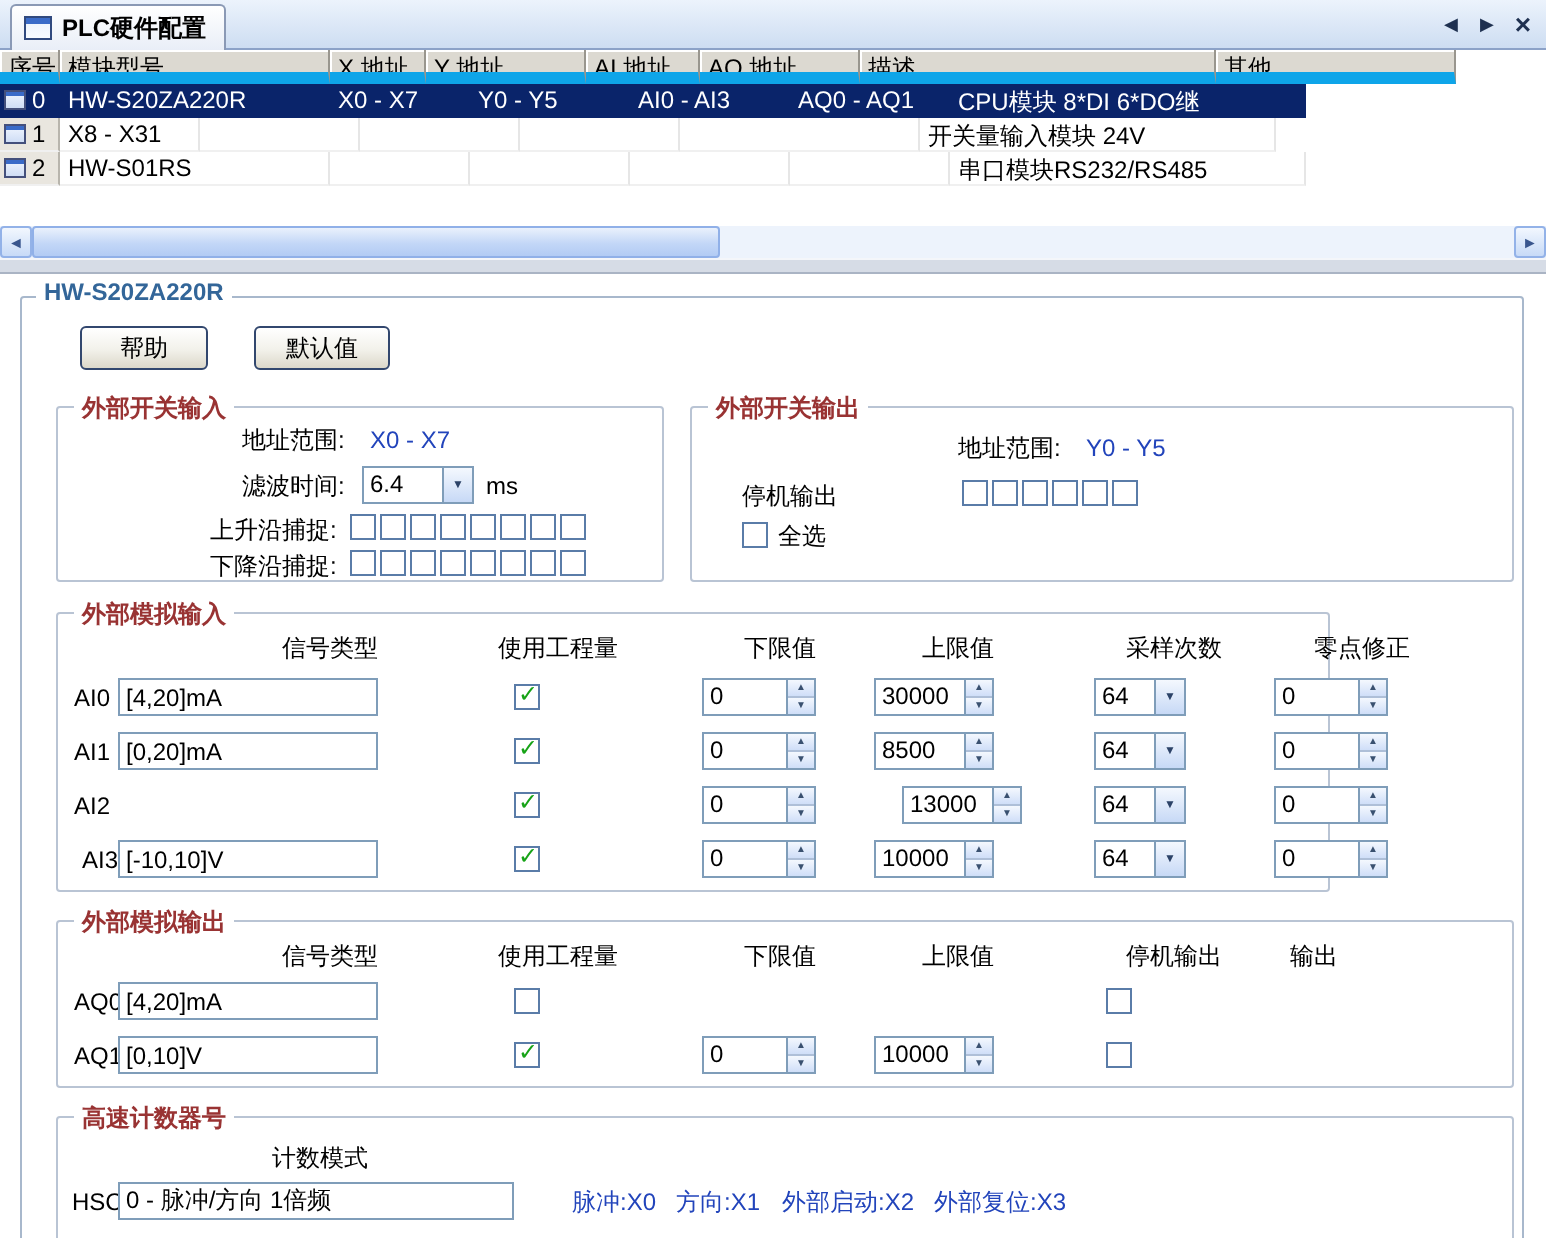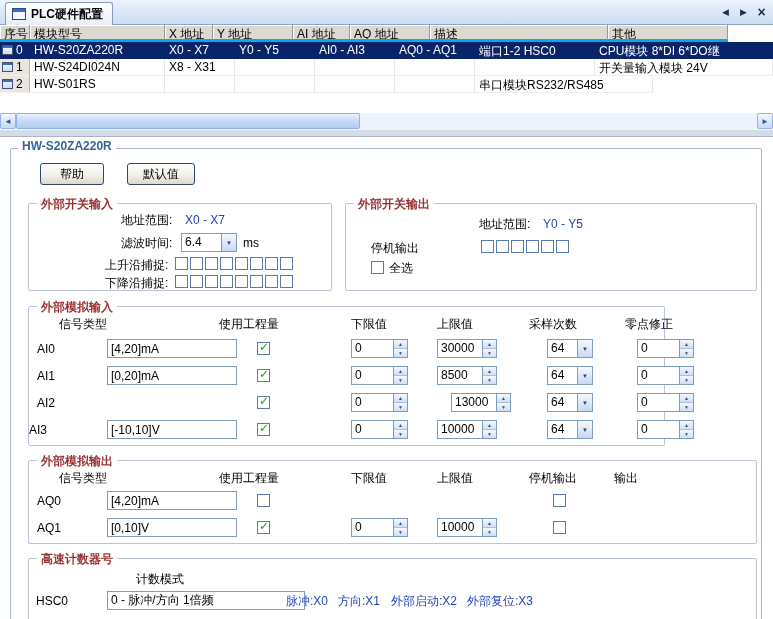--- a/index.html
+++ b/index.html
@@ -15,21 +15,21 @@
 .tab-icon{width:14px;height:12px;border:1px solid #30497e;
   background:linear-gradient(#eaf1fc,#f8fbff);box-shadow:inset 0 3px 0 #3a6bc8;}
 .tabnav{position:absolute;right:4px;top:4px;display:flex;gap:3px;align-items:center;}
 .navbtn{width:15px;height:16px;display:flex;align-items:center;justify-content:center;
   font-size:9px;color:#1e3050;cursor:default;}
 .navbtn.close{font-size:14px;font-weight:bold;}
 
 
 .grid{position:absolute;left:0;top:25px;width:773px;height:88px;background:#fff;}
 .ghead{display:flex;height:17px;}
-.hc{background:#dcd9d1;border-right:1px solid #99968e;border-bottom:3px solid #0ea5e9;
+.hc{background:#dcd9d1;border-right:1px solid #99968e;border-bottom:6px solid #0ea5e9;
   box-shadow:inset 1px 1px 0 #ffffff;padding:1px 4px;white-space:nowrap;overflow:hidden;}
 .grow{display:flex;height:17px;background:#fff;}
 .rc{padding:1px 4px;border-right:1px solid #e6e6e6;border-bottom:1px solid #f0f0f0;
   white-space:nowrap;overflow:hidden;}
 .rh{background:#e9e6df;display:flex;align-items:center;gap:3px;padding:1px 2px;
   border-right:1px solid #b8b5ad;}
 .row-icon{flex:0 0 11px;width:11px;height:10px;border:1px solid #44507c;
   background:linear-gradient(#f0f5fe,#cfddf5);box-shadow:inset 0 2px 0 #3a6bc8;}
 .grow.selected .rc{background:#0a246a;color:#fff;border-right-color:#0a246a;border-bottom-color:#0a246a;}
 .grow.selected .rh{background:#0a246a;color:#fff;border-right-color:#0a246a;}
@@ -52,28 +52,28 @@
 .panel{position:absolute;left:0;top:137px;width:773px;height:482px;background:#fff;}
 .biggroup{position:absolute;left:10px;top:11px;width:752px;height:520px;
   border:1px solid #a8b8cc;border-radius:2px;}
 .panel-title{position:absolute;left:18px;top:2px;padding:0 4px;background:#fff;
   color:#336699;font-weight:bold;z-index:2;}
 .group{position:absolute;border:1px solid #b9c4d4;border-radius:2px;background:#fff;}
 .gtitle{position:absolute;left:8px;top:-8px;background:#fff;padding:0 4px;
   color:#993333;font-weight:bold;white-space:nowrap;}
 .lbl{position:absolute;white-space:nowrap;line-height:14px;}
 .bluev{color:#2244bb;}
-.colh{position:absolute;text-align:left;white-space:nowrap;line-height:14px;}
+.colh{position:absolute;text-align:right;white-space:nowrap;line-height:14px;}
 .xpbtn{position:absolute;height:22px;border:1px solid #32476e;border-radius:3px;
   background:linear-gradient(#ffffff,#f2f1ea 55%,#dcd8ca);
   font:12px "Liberation Sans","DejaVu Sans",sans-serif;text-align:center;cursor:default;}
 
 
 .txt{position:absolute;height:19px;border:1px solid #7f9db9;background:#fff;
-  font:12px "Liberation Sans","DejaVu Sans",sans-serif;padding:0 3px;margin-left:48px;}
+  font:12px "Liberation Sans","DejaVu Sans",sans-serif;padding:0 3px;}
 .cb{position:absolute;width:13px;height:13px;background:#fff;border:1px solid #5a7ca8;display:inline-block;}
 .cb.checked::after{content:"\2713";position:absolute;left:1px;top:-3px;
   font-size:12px;font-weight:bold;color:#17a317;}
 .cbrow{position:absolute;display:flex;gap:2px;}
 .cbrow .cb{position:relative;}
 .spin{position:absolute;height:19px;border:1px solid #7f9db9;background:#fff;display:flex;}
 .spin-val{flex:1;padding:1px 3px;overflow:hidden;white-space:nowrap;}
 .spin-btns{width:14px;display:flex;flex-direction:column;border-left:1px solid #7f9db9;}
 .sb{flex:1;display:flex;align-items:center;justify-content:center;font-size:5px;
   color:#3a5170;background:linear-gradient(#f4f8fe,#cfdef8);}
@@ -114,30 +114,28 @@
   <div class="grow selected">
     <div class="rc rh" style="width:30px">
       <span class="row-icon"></span>
       <span>0</span>
     </div>
     <div class="rc" style="width:135px">HW-S20ZA220R</div>
     <div class="rc" style="width:70px">X0 - X7</div>
     <div class="rc" style="width:80px">Y0 - Y5</div>
     <div class="rc" style="width:80px">AI0 - AI3</div>
     <div class="rc" style="width:80px">AQ0 - AQ1</div>
-    <div class="rc" style="width:120px">端口1-2 HSC0</div>
     <div class="rc" style="width:178px">CPU模块 8*DI 6*DO继</div>
   </div>
 
   <div class="grow">
     <div class="rc rh" style="width:30px">
       <span class="row-icon"></span>
       <span>1</span>
     </div>
-    <div class="rc" style="width:135px">HW-S24DI024N</div>
     <div class="rc" style="width:70px">X8 - X31</div>
     <div class="rc" style="width:80px"></div>
     <div class="rc" style="width:80px"></div>
     <div class="rc" style="width:80px"></div>
     <div class="rc" style="width:120px"></div>
     <div class="rc" style="width:178px">开关量输入模块 24V</div>
   </div>
 
   <div class="grow">
     <div class="rc rh" style="width:30px">
@@ -314,21 +312,21 @@
       <span class="spin" style="left:608px;top:0;width:57px">
         <span class="spin-val">0</span>
         <span class="spin-btns">
           <span class="sb">▲</span>
           <span class="sb">▼</span>
         </span>
       </span>
     </div>
 
     <div class="ctrlrow" style="top:113px">
-      <span class="lbl" style="left:0;top:3px">AI3</span>
+      <span class="lbl" style="left:12px;top:3px">AI3</span>
       <input class="txt" style="left: 30px; top: 0px; width: 130px;" value="[-10,10]V">
       <span class="cb checked" style="left:228px;top:3px"></span>
       <span class="spin" style="left:322px;top:0;width:57px">
         <span class="spin-val">0</span>
         <span class="spin-btns">
           <span class="sb">▲</span>
           <span class="sb">▼</span>
         </span>
       </span>
       <span class="spin" style="left:408px;top:0;width:60px">

